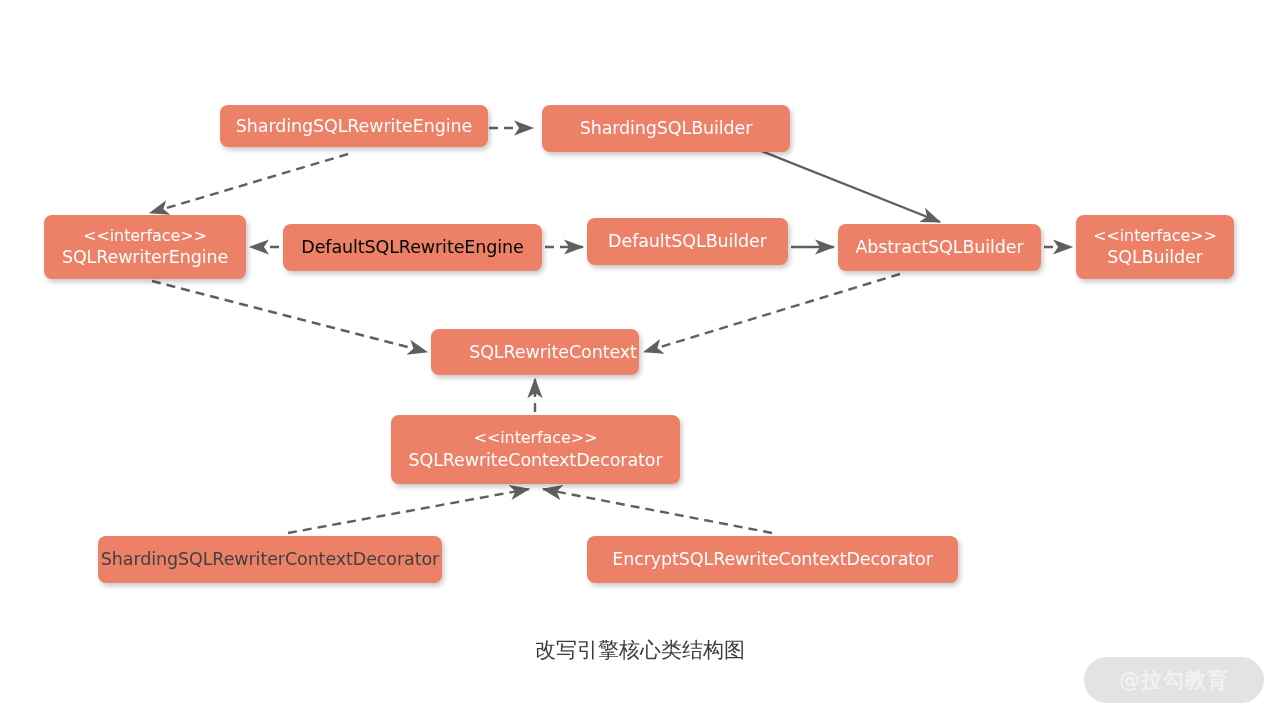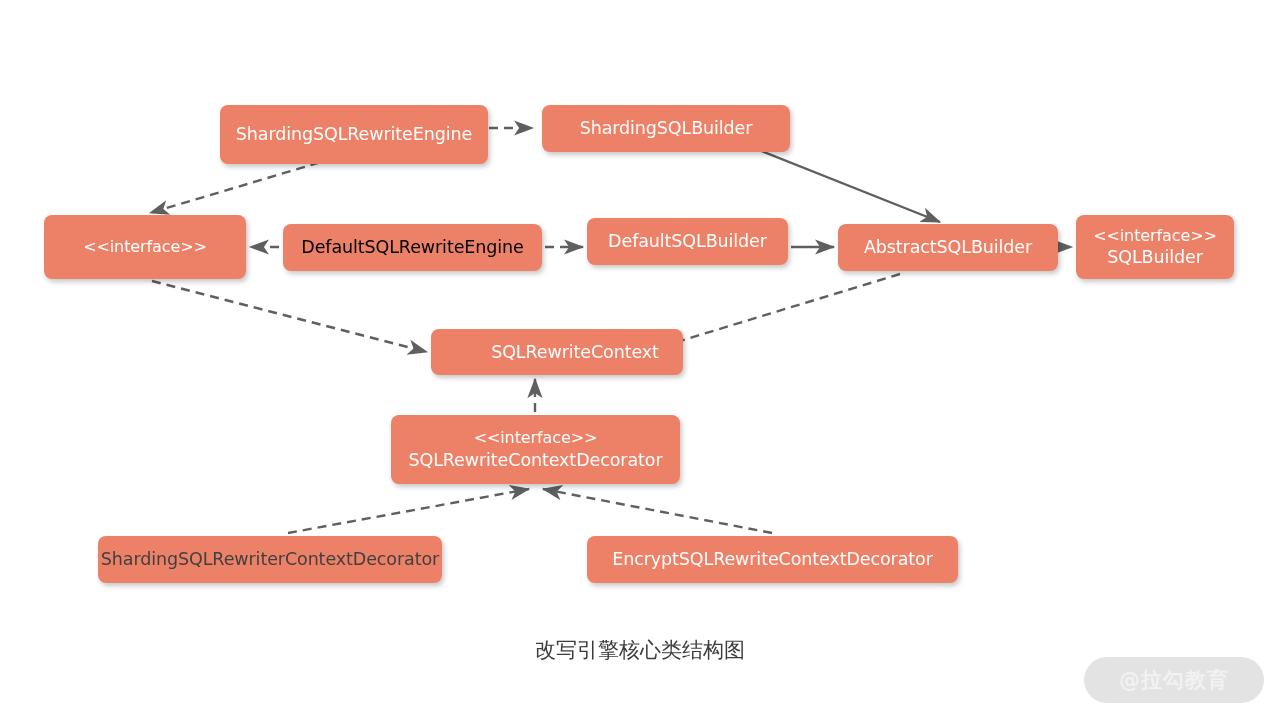--- a/index.html
+++ b/index.html
@@ -104,43 +104,44 @@
         <polyline points="1044,247 1072,247" fill="none" stroke="#5f5f5f" stroke-width="2.4" stroke-linecap="butt" stroke-dasharray="9,6" marker-end="url(#arrowhead)"></polyline>
         <polyline points="152,281 427,352" fill="none" stroke="#5f5f5f" stroke-width="2.4" stroke-linecap="butt" stroke-dasharray="9,6" marker-end="url(#arrowhead)"></polyline>
         <polyline points="900,274 644,352" fill="none" stroke="#5f5f5f" stroke-width="2.4" stroke-linecap="butt" stroke-dasharray="9,6" marker-end="url(#arrowhead)"></polyline>
         <polyline points="535,412 535,379" fill="none" stroke="#5f5f5f" stroke-width="2.4" stroke-linecap="butt" stroke-dasharray="9,6" marker-end="url(#arrowhead)"></polyline>
         <polyline points="288,533 529,489" fill="none" stroke="#5f5f5f" stroke-width="2.4" stroke-linecap="butt" stroke-dasharray="9,6" marker-end="url(#arrowhead)"></polyline>
         <polyline points="772,533 543,489" fill="none" stroke="#5f5f5f" stroke-width="2.4" stroke-linecap="butt" stroke-dasharray="9,6" marker-end="url(#arrowhead)"></polyline>
       </g>
   </svg>
 
   <div id="node-layer">
-      <div class="node-box" style="left: 220px; top: 105px; width: 268px; height: 59px; background: rgb(237, 129, 104); color: rgb(255, 255, 255);">
+      <div class="node-box" style="left: 220px; top: 105px; width: 268px; height: 42px; background: rgb(237, 129, 104); color: rgb(255, 255, 255);">
         <div class="node-label">ShardingSQLRewriteEngine</div>
       </div>
       <div class="node-box" style="left: 542px; top: 105px; width: 248px; height: 47px; background: rgb(237, 129, 104); color: rgb(255, 255, 255);">
         <div class="node-label">ShardingSQLBuilder</div>
       </div>
       <div class="node-box" style="left: 44px; top: 215px; width: 202px; height: 64px; background: rgb(237, 129, 104); color: rgb(255, 255, 255);">
         <div class="node-stereotype">&lt;&lt;interface&gt;&gt;</div>
+        <div class="node-label">SQLRewriterEngine</div>
       </div>
       <div class="node-box" style="left: 283px; top: 224px; width: 259px; height: 47px; background: rgb(237, 129, 104); color: #000000;">
         <div class="node-label">DefaultSQLRewriteEngine</div>
       </div>
       <div class="node-box" style="left: 587px; top: 218px; width: 201px; height: 47px; background: rgb(237, 129, 104); color: rgb(255, 255, 255);">
         <div class="node-label">DefaultSQLBuilder</div>
       </div>
-      <div class="node-box" style="left: 838px; top: 224px; width: 220px; height: 47px; background: rgb(237, 129, 104); color: rgb(255, 255, 255);">
+      <div class="node-box" style="left: 838px; top: 224px; width: 203px; height: 47px; background: rgb(237, 129, 104); color: rgb(255, 255, 255);">
         <div class="node-label">AbstractSQLBuilder</div>
       </div>
       <div class="node-box" style="left: 1076px; top: 215px; width: 158px; height: 64px; background: rgb(237, 129, 104); color: rgb(255, 255, 255);">
         <div class="node-stereotype">&lt;&lt;interface&gt;&gt;</div>
         <div class="node-label">SQLBuilder</div>
       </div>
-      <div class="node-box" style="left: 431px; top: 329px; width: 252px; height: 46px; background: rgb(237, 129, 104); color: rgb(255, 255, 255); padding-left: 36px;">
+      <div class="node-box" style="left: 431px; top: 329px; width: 208px; height: 46px; background: rgb(237, 129, 104); color: rgb(255, 255, 255); padding-left: 36px;">
         <div class="node-label">SQLRewriteContext</div>
       </div>
       <div class="node-box" style="left: 391px; top: 415px; width: 289px; height: 69px; background: rgb(237, 129, 104); color: rgb(255, 255, 255);">
         <div class="node-stereotype">&lt;&lt;interface&gt;&gt;</div>
         <div class="node-label">SQLRewriteContextDecorator</div>
       </div>
       <div class="node-box" style="left: 98px; top: 536px; width: 344px; height: 47px; background: rgb(237, 129, 104); color: #404040;">
         <div class="node-label">ShardingSQLRewriterContextDecorator</div>
       </div>
       <div class="node-box" style="left: 587px; top: 536px; width: 371px; height: 47px; background: rgb(237, 129, 104); color: rgb(255, 255, 255);">

